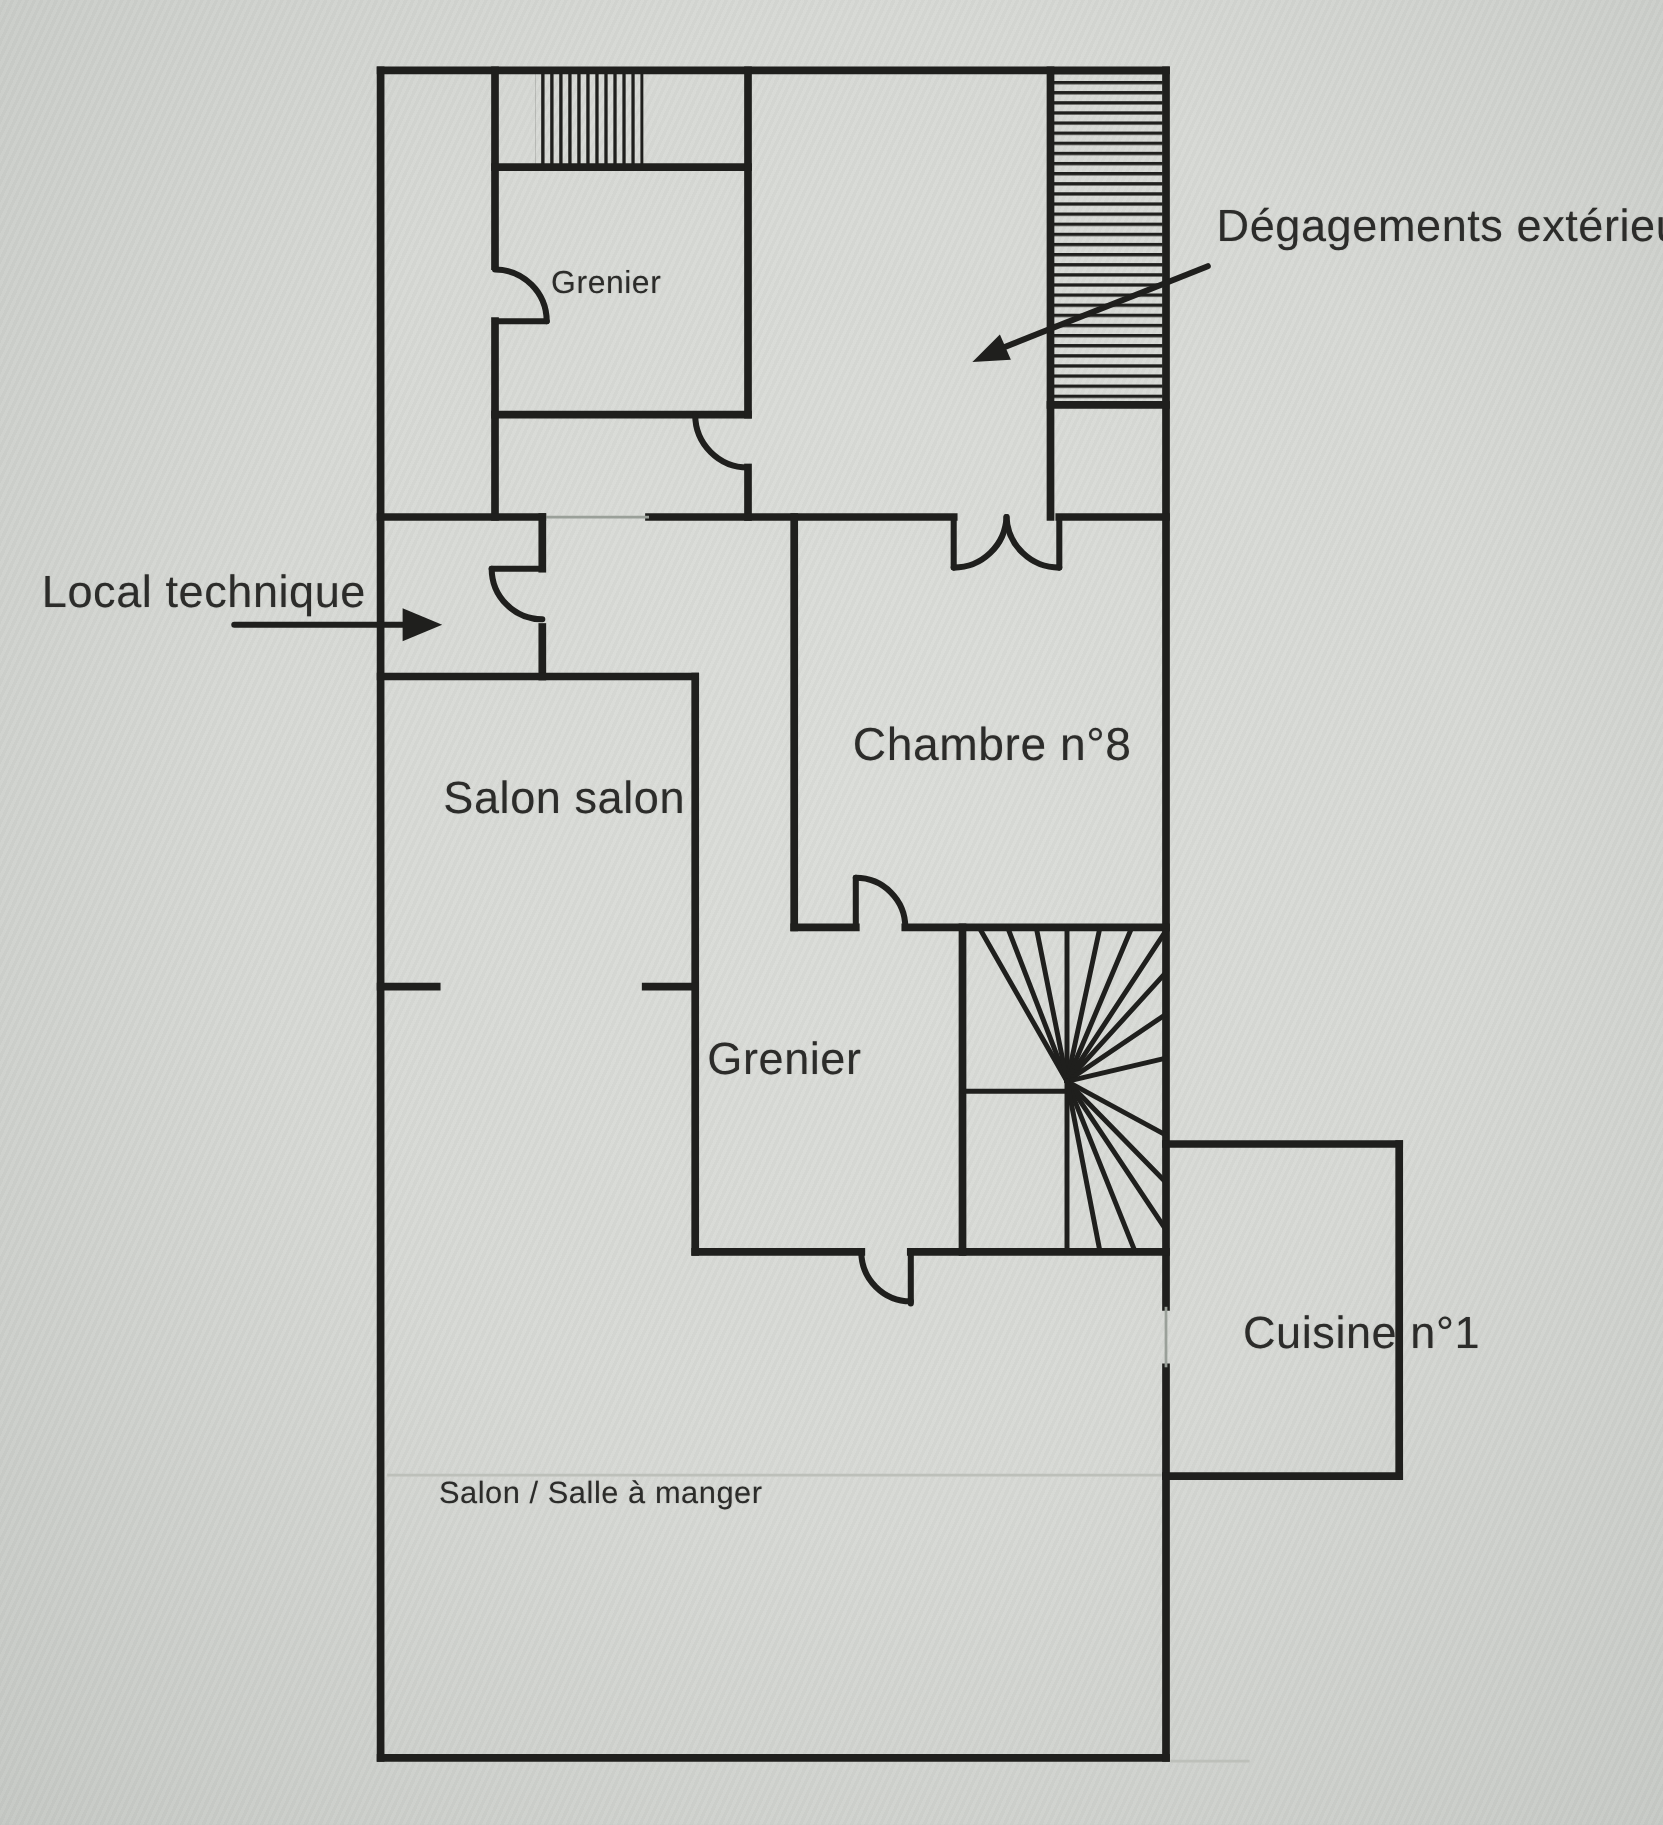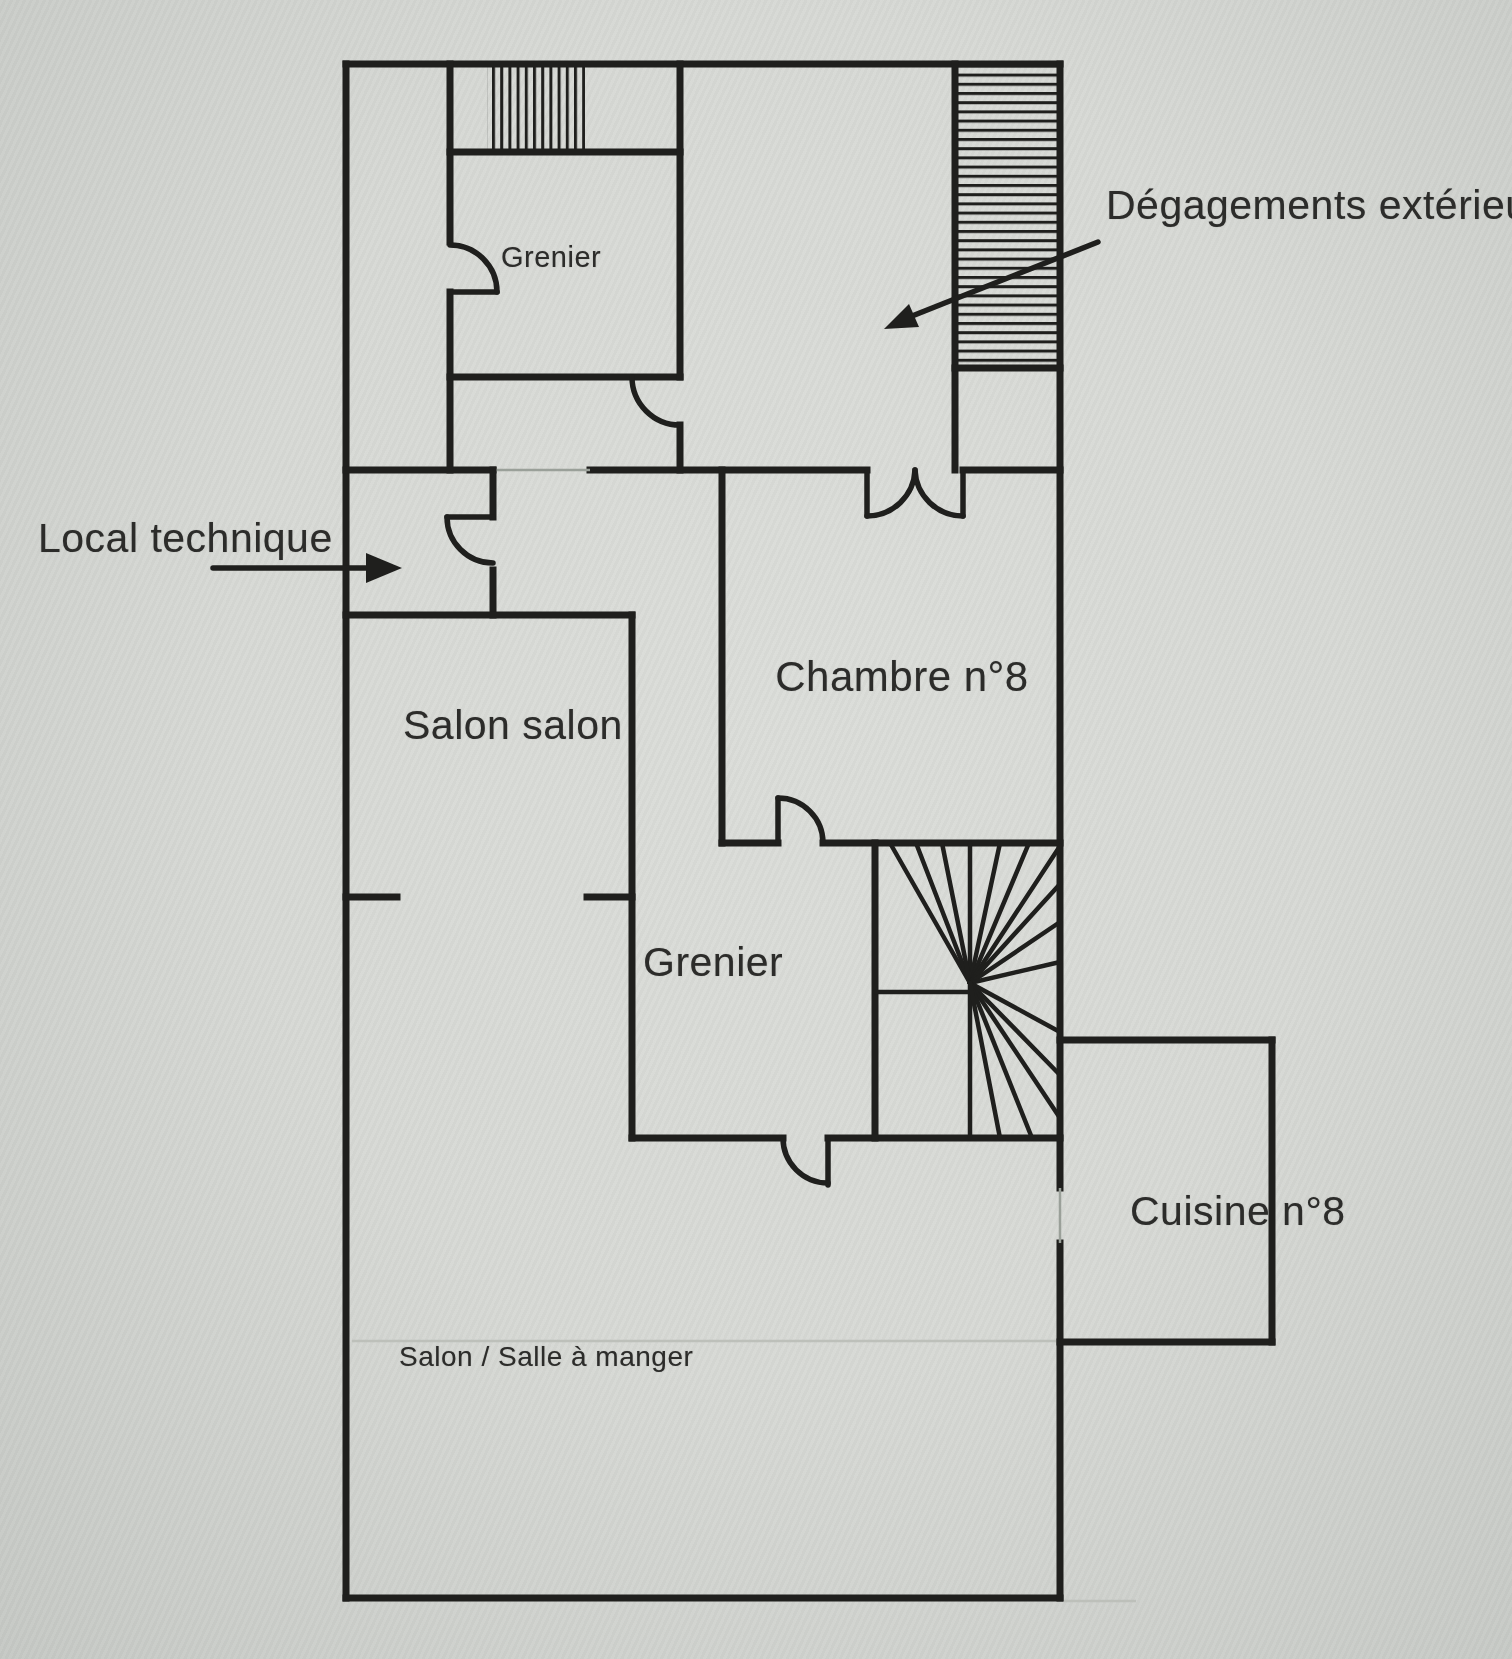--- a/index.html
+++ b/index.html
@@ -174,19 +174,19 @@
     <g>
       <path class="faintline" d="M352,1341 H1056"></path>
       <path class="faintline" d="M1064,1601 H1136"></path>
     </g>
   </svg>
 
   <div class="plan-label lbl-grenier">Grenier</div>
   <div class="plan-label lbl-chambre5">Chambre n°8</div>
   <div class="plan-label lbl-petit-salon">Salon salon</div>
   <div class="plan-label lbl-couloir">Grenier</div>
-  <div class="plan-label lbl-cuisine">Cuisine n°8</div>
+  <div class="plan-label lbl-cuisine">Cuisine n°1</div>
   <div class="plan-label lbl-salon">Salon / Salle à manger</div>
 
   <div class="plan-label lbl-degagements">Dégagements extérieur</div>
   <div class="plan-label lbl-local">Local technique</div>
 
 </div>
 
 </body></html>

